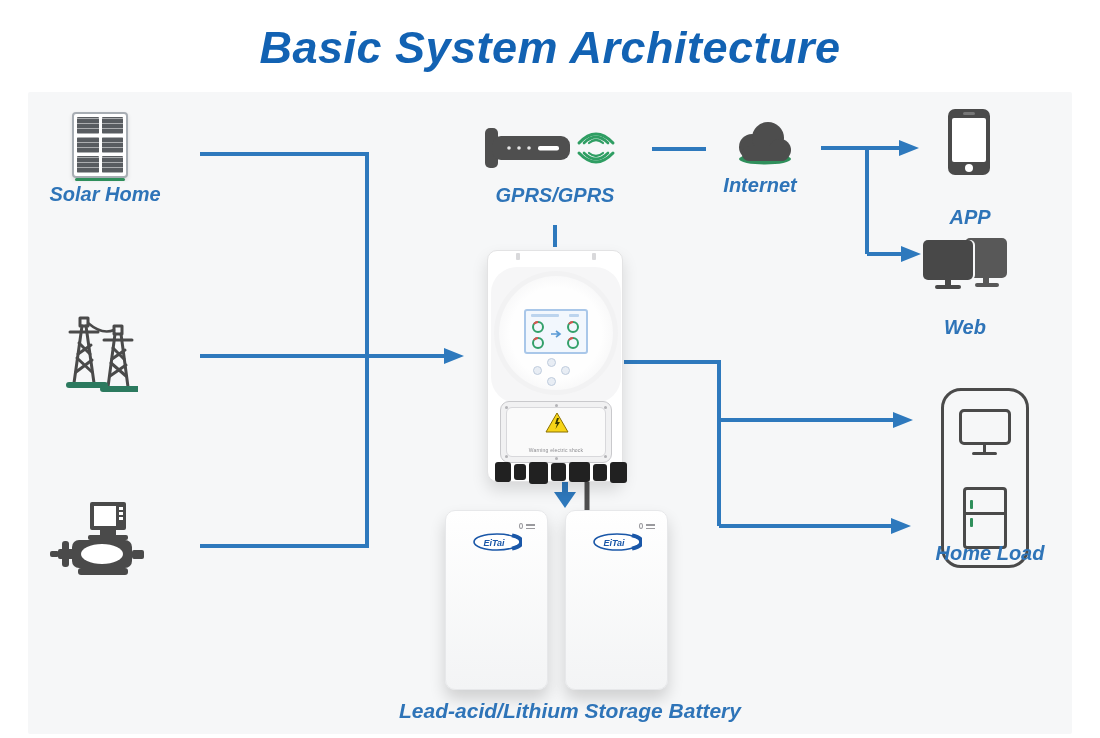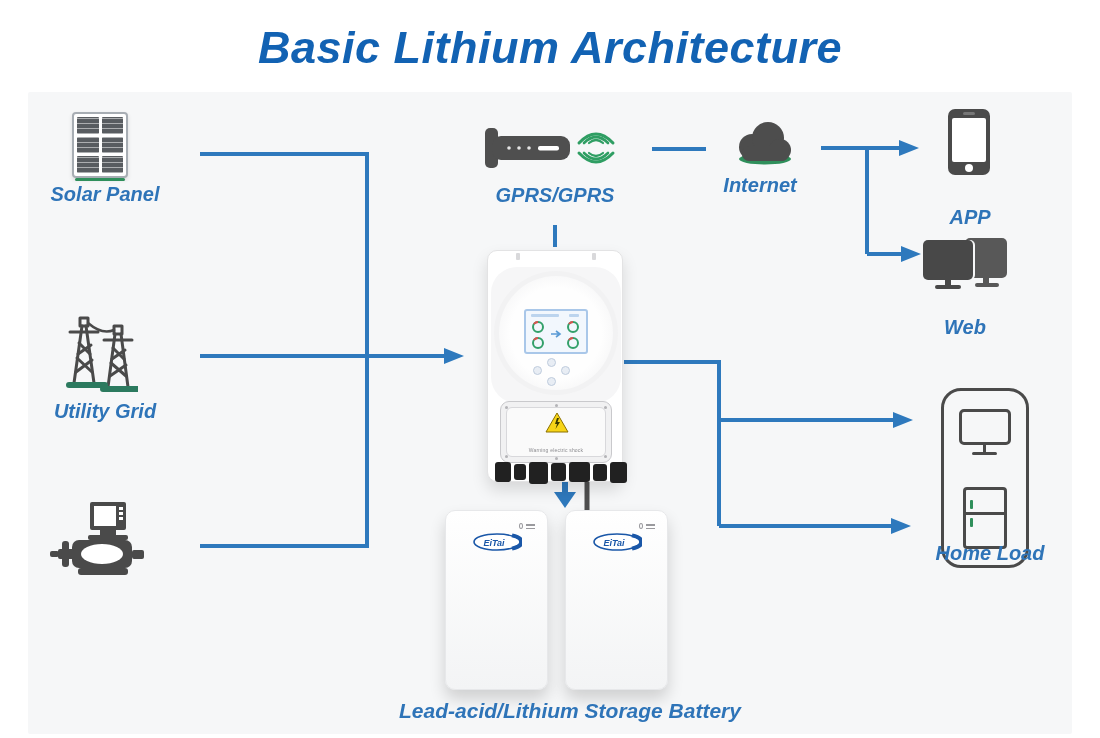--- a/index.html
+++ b/index.html
@@ -83,21 +83,21 @@
   .homeload .fridge{position:absolute;left:19px;top:96px;width:44px;height:62px;border:3px solid var(--icon-dark);border-radius:4px;}
   .homeload .divider{position:absolute;left:0;top:22px;width:100%;height:3px;background:var(--icon-dark);}
   .homeload .handle{position:absolute;left:4px;width:3px;height:9px;background:var(--accent-green);border-radius:1px;}
   .homeload .h1{top:10px;} .homeload .h2{top:28px;}
 </style>
 </head>
 <body>
 
 <div class="stage">
   <div class="panel-bg"></div>
-  <div class="title">Basic Lithium Architecture</div>
+  <div class="title">Basic System Architecture</div>
 
   <svg class="connectors" width="1100" height="738">
     <defs>
       <marker id="arrowhead" markerUnits="userSpaceOnUse" markerWidth="20" markerHeight="16" viewBox="0 0 10 8" refX="1" refY="4" orient="auto">
         <path d="M0,0 L10,4 L0,8 Z"></path>
       </marker>
     </defs>
     <path d="M200,154 H367"></path>
     <path d="M367,152 V546"></path>
     <path d="M200,546 H369"></path>
@@ -119,21 +119,21 @@
     <div class="frame">
       <div class="cell"></div>
         <div class="cell"></div>
       <div class="cell"></div>
         <div class="cell"></div>
       <div class="cell"></div>
         <div class="cell"></div>
     </div>
     <div class="base"></div>
   </div>
-  <div class="lbl" style="left:25px;top:183px;width:160px;">Solar Panel</div>
+  <div class="lbl" style="left:25px;top:183px;width:160px;">Solar Home</div>
 
   <svg class="node wifi" viewBox="0 0 140 52">
     <rect x="2" y="6" width="13" height="40" rx="5" fill="#4f4f4f"></rect>
     <rect x="9" y="14" width="78" height="24" rx="9" fill="#4f4f4f"></rect>
     <circle cx="26" cy="26" r="1.8" fill="#fff" opacity=".85"></circle>
     <circle cx="36" cy="26" r="1.8" fill="#fff" opacity=".85"></circle>
     <circle cx="46" cy="26" r="1.8" fill="#fff" opacity=".85"></circle>
     <rect x="55" y="24" width="21" height="4.5" rx="2" fill="#fff"></rect>
     <g stroke="#2f9e63" fill="none" stroke-linecap="round">
       <path d="M96,21 Q113,3 130,21" stroke-width="3"></path>
@@ -182,21 +182,20 @@
       <rect x="22" y="6" width="8" height="8"></rect>
       <path d="M50,75 L57,22 M70,75 L63,22"></path>
       <path d="M46,28 H74"></path>
       <path d="M52,64 L68,53 M68,64 L53,51 M54,47 L67,38 M66,47 L55,36"></path>
       <rect x="56" y="14" width="8" height="8"></rect>
       <path d="M30,11 Q44,23 56,18" stroke-width="2.5"></path>
     </g>
     <rect x="8" y="70" width="42" height="6" rx="3" fill="#2c7a5f"></rect>
     <rect x="42" y="74" width="40" height="6" rx="3" fill="#2c7a5f"></rect>
   </svg>
-  <div class="lbl" style="left:25px;top:400px;width:160px;">Utility Grid</div>
 
   <svg class="node gen-icon" viewBox="0 0 100 76">
     <g fill="#4a4a4a">
       <rect x="40" y="0" width="36" height="28" rx="2"></rect>
       <rect x="50" y="28" width="16" height="5"></rect>
       <rect x="38" y="33" width="40" height="5" rx="2"></rect>
       <rect x="22" y="38" width="60" height="28" rx="7"></rect>
       <rect x="8" y="47" width="16" height="10" rx="2"></rect>
       <rect x="12" y="39" width="7" height="26" rx="3"></rect>
       <rect x="0" y="49" width="9" height="6" rx="2"></rect>

